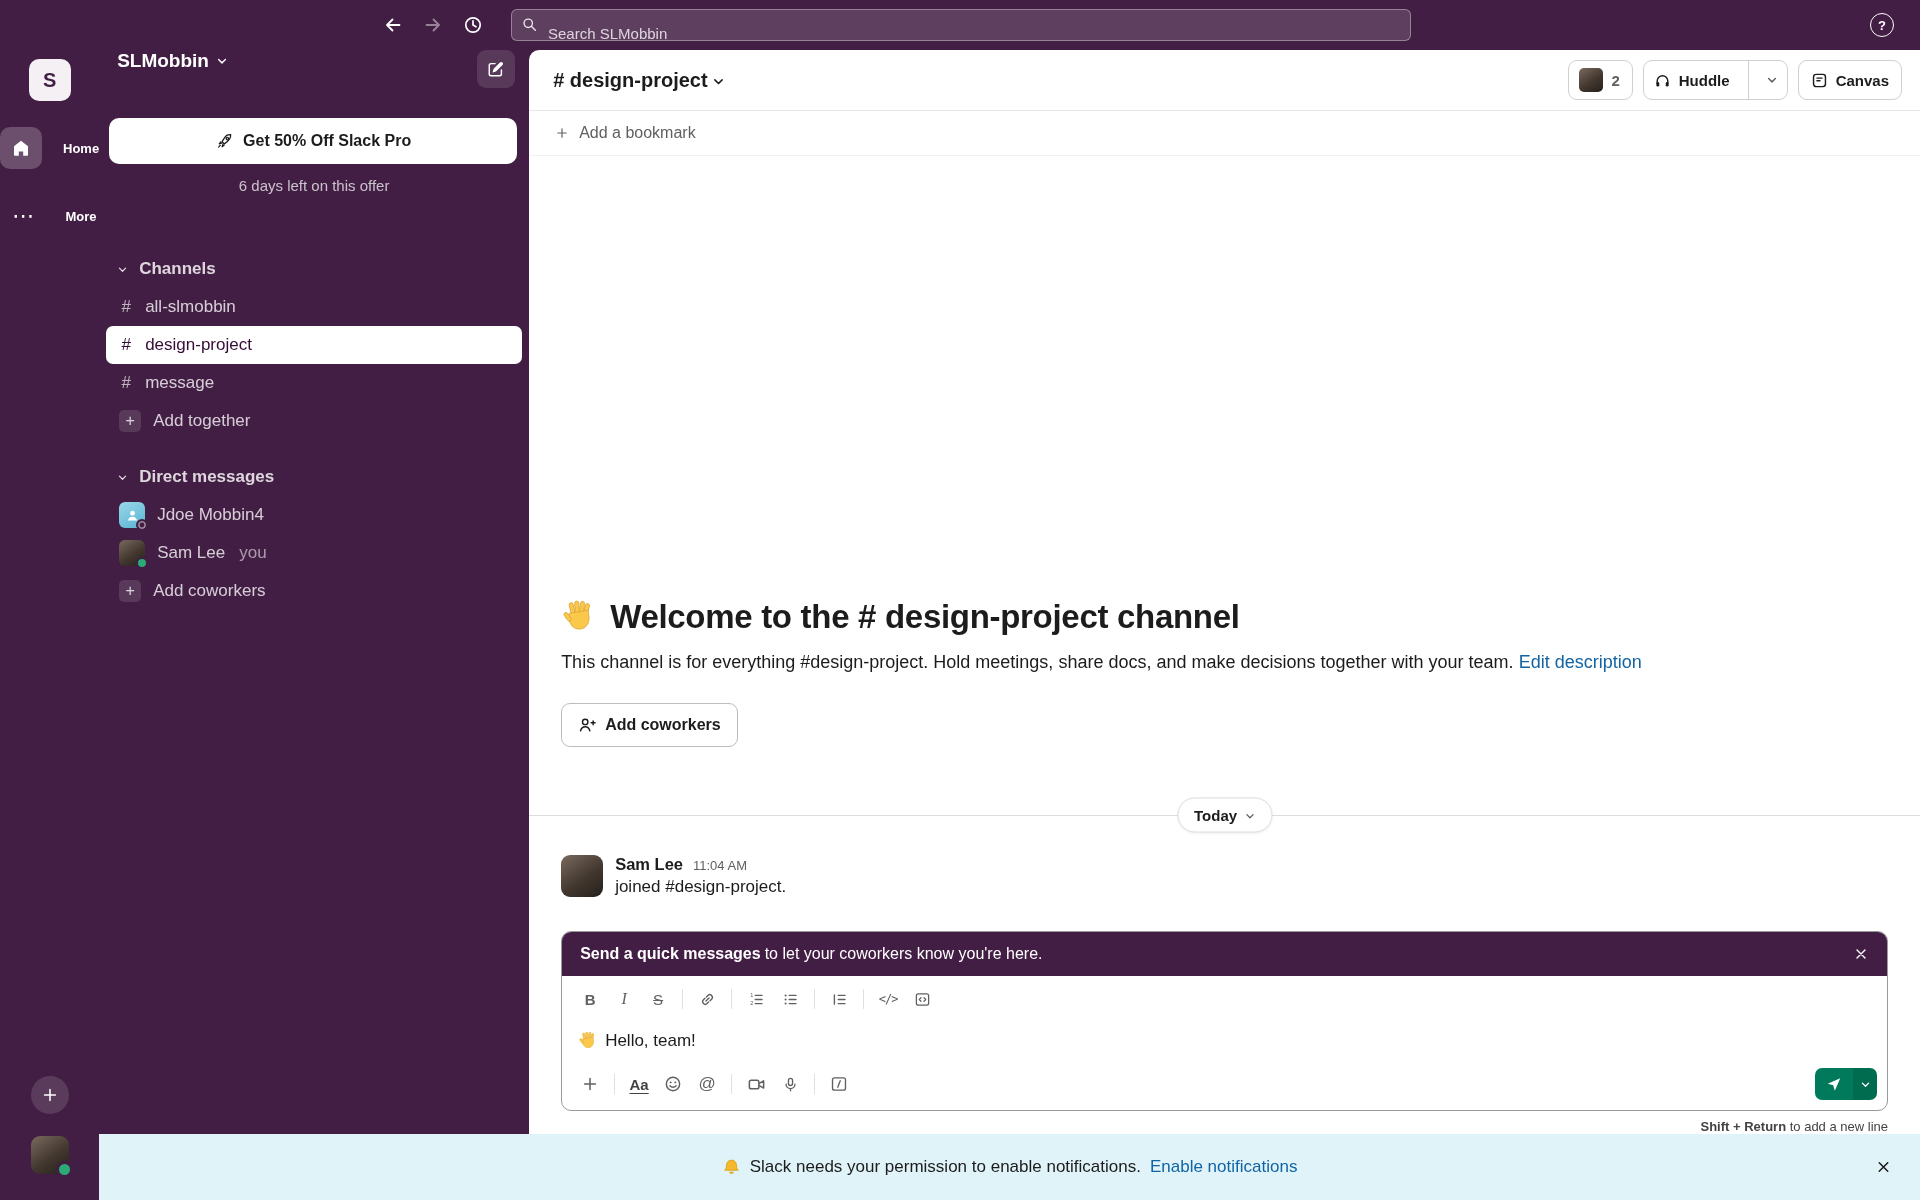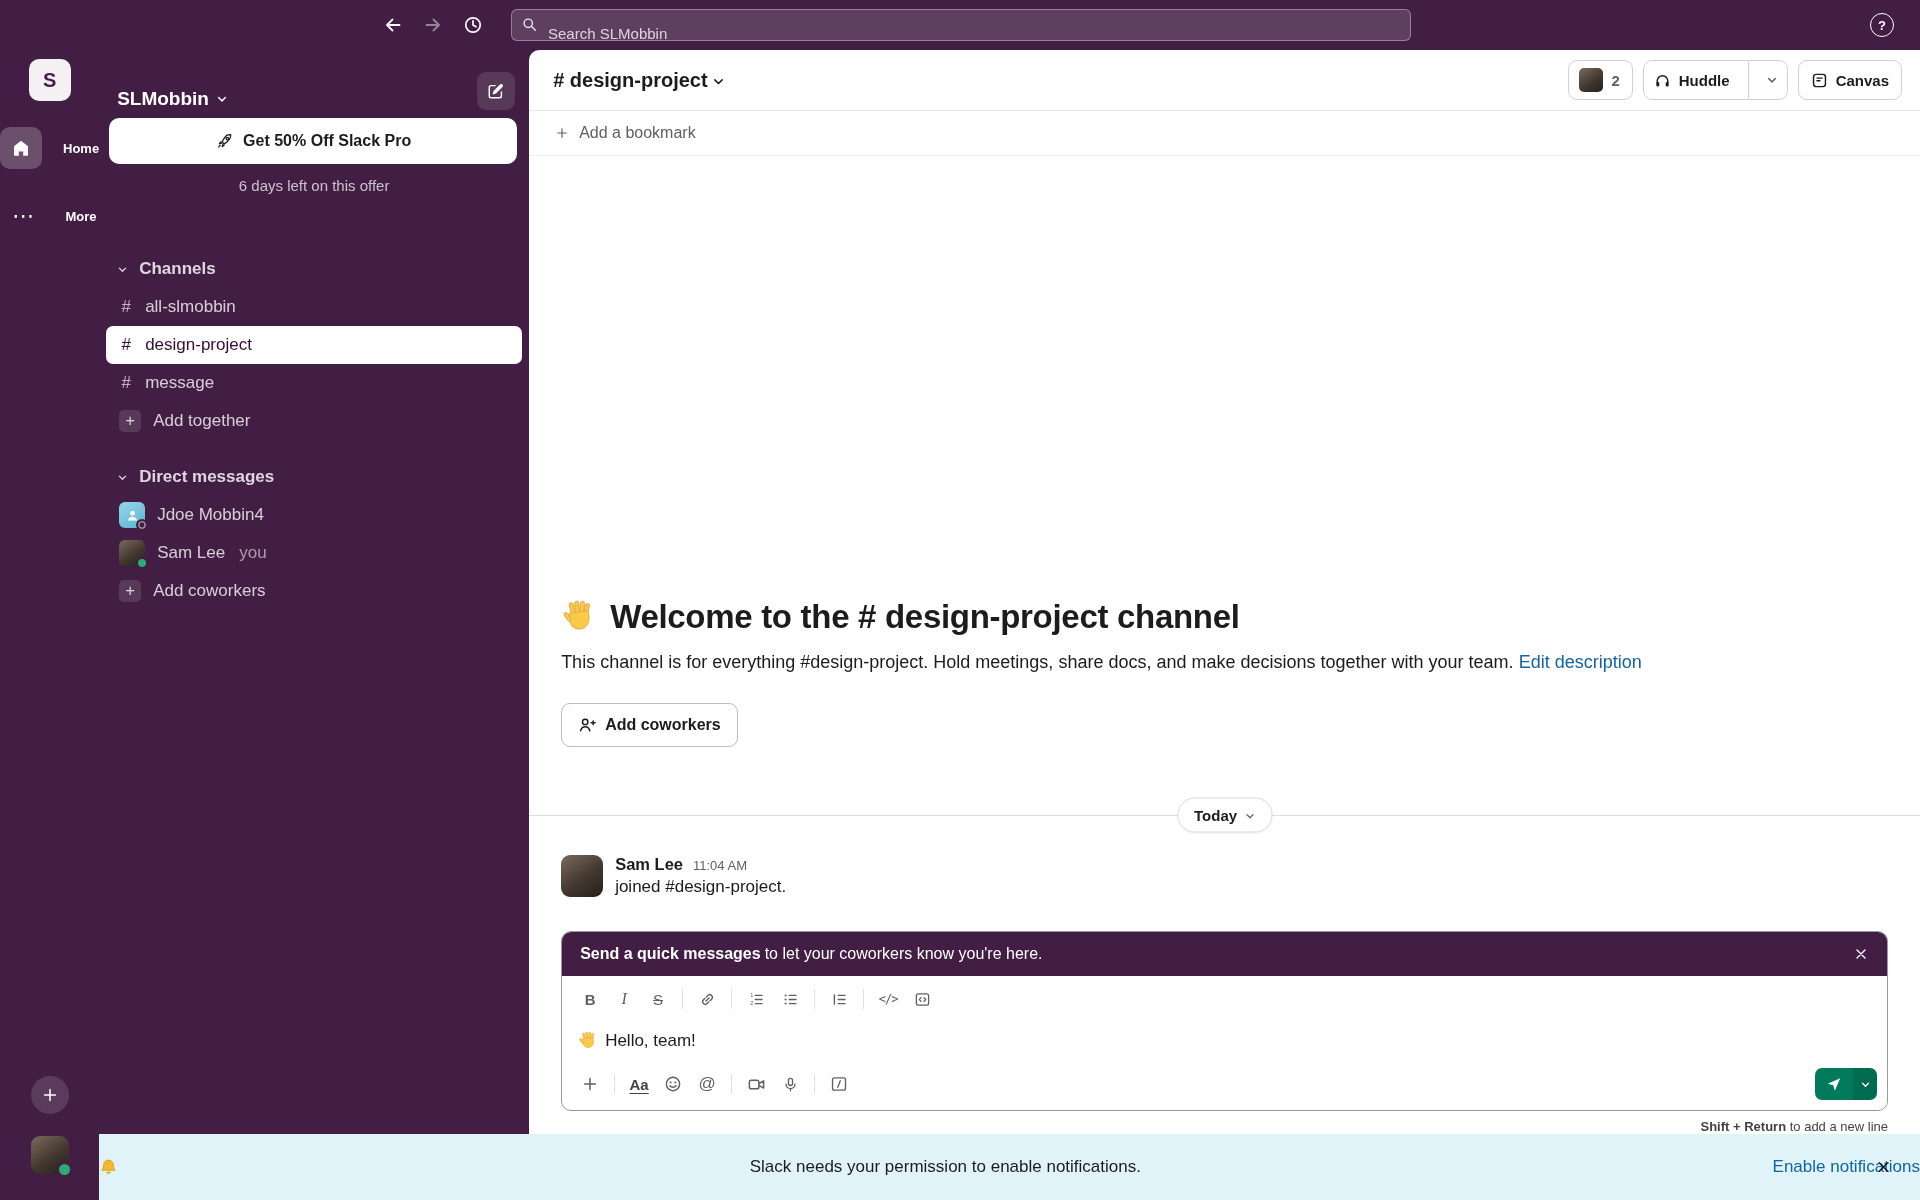--- a/index.html
+++ b/index.html
@@ -32,21 +32,21 @@
   .rail-spacer{flex:1;}
   .rail-plus{width:38px;height:38px;border-radius:50%;background:rgba(255,255,255,.13);display:flex;align-items:center;justify-content:center;margin-bottom:22px;}
   .rail-avatar{width:38px;height:38px;border-radius:9px;background:linear-gradient(145deg,#7a6a5f 0%,#43382f 55%,#241f1c 100%);position:relative;margin-bottom:26px;}
   .presence-dot{position:absolute;right:-4px;bottom:-4px;width:11px;height:11px;border-radius:50%;background:#2bac76;border:3px solid #431e44;}
 
   .right-col{flex:1;display:flex;flex-direction:column;min-width:0;}
   .work-row{flex:1;display:flex;min-height:0;}
 
   
   .sidebar{flex:0 0 430px;display:flex;flex-direction:column;color:rgba(255,255,255,.82);overflow:hidden;}
-  .sb-header{height:60px;display:flex;align-items:flex-end;padding:0 14px 0 18px;}
+  .sb-header{height:60px;display:flex;align-items:flex-start;padding:0 14px 0 18px;}
   .sb-title{font-size:19px;font-weight:700;color:#fff;display:flex;align-items:center;gap:7px;}
   .compose-btn{margin-left:auto;width:38px;height:38px;border-radius:9px;background:rgba(255,255,255,.12);display:flex;align-items:center;justify-content:center;color:#fff;}
   .promo-btn{margin:8px 12px 0 10px;height:46px;background:#fff;border-radius:10px;display:flex;align-items:center;justify-content:center;gap:9px;color:#1d1c1d;font-weight:700;font-size:16px;}
   .promo-sub{text-align:center;font-size:15px;color:rgba(255,255,255,.72);margin-top:13px;}
   .sb-section{margin-top:56px;}
   .sb-section.dms{margin-top:18px;}
   .section-header{height:38px;display:flex;align-items:center;gap:11px;padding:0 18px;font-size:17px;color:rgba(255,255,255,.82);font-weight:bold;}
   .sb-row{height:38px;display:flex;align-items:center;gap:12px;margin:0 7px;padding:0 13px;border-radius:7px;font-size:17px;color:rgba(255,255,255,.78);}
   .sb-row .hash{width:14px;text-align:center;opacity:.85;}
   .sb-row.selected{background:#ffffff;color:#350d36;font-weight:500;}
@@ -111,21 +111,21 @@
   .tool.tb-at{font-size:17px;}
   .tsep{width:1px;height:20px;background:#e0e0e0;margin:0 6px;}
   .comp-input{padding:11px 16px 7px;font-size:17px;color:#1d1c1d;display:flex;align-items:center;gap:7px;min-height:32px;}
   .comp-bottom{display:flex;align-items:center;gap:2px;padding:4px 10px 10px 12px;color:#616061;}
   .send-group{margin-left:auto;display:flex;height:32px;border-radius:7px;overflow:hidden;}
   .send-main{width:38px;background:#007a5a;display:flex;align-items:center;justify-content:center;color:#fff;}
   .send-chev{width:24px;background:#00States6c4f;background:#006c4f;display:flex;align-items:center;justify-content:center;color:#fff;}
   .comp-hint{text-align:right;font-size:13px;color:#454245;margin-top:8px;}
 
   
-  .notif-banner{flex:0 0 66px;background:#dff3f9;display:flex;align-items:center;justify-content:space-between;gap:9px;font-size:17px;color:#1d1c1d;position:relative;}
+  .notif-banner{flex:0 0 66px;background:#dff3f9;display:flex;align-items:center;justify-content:center;gap:9px;font-size:17px;color:#1d1c1d;position:relative;}
   .notif-close{position:absolute;right:28px;top:50%;transform:translateY(-50%);color:#1d1c1d;display:flex;align-items:center;}
 
   svg{display:block;}
 </style>
 </head>
 <body>
 
 <div class="app">
 
   <div class="topbar">

